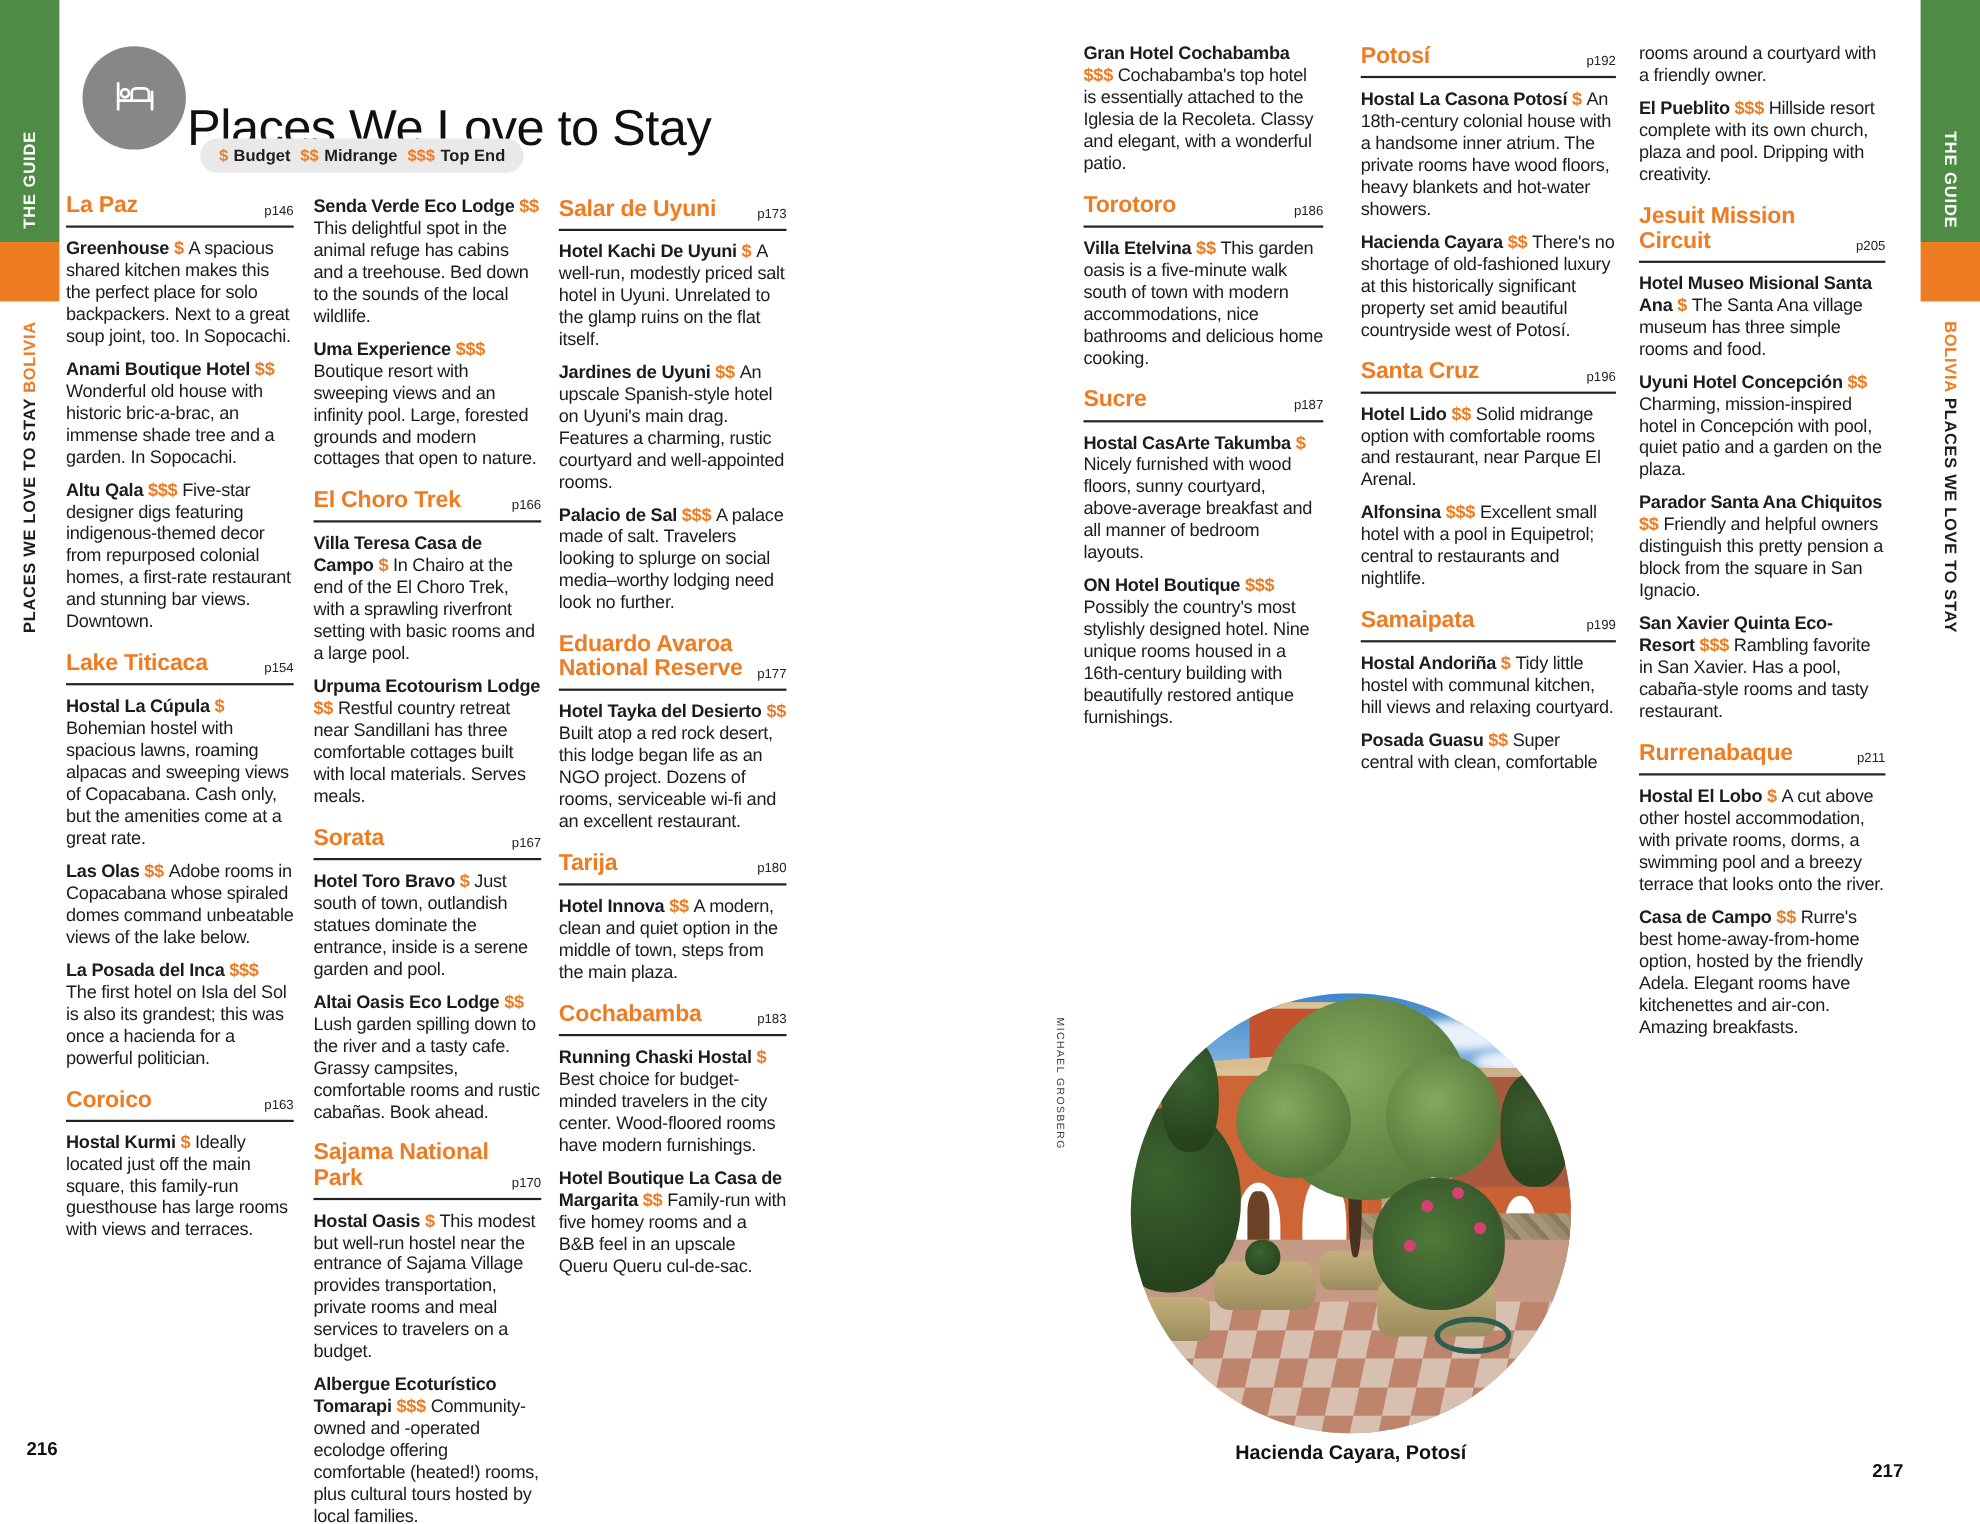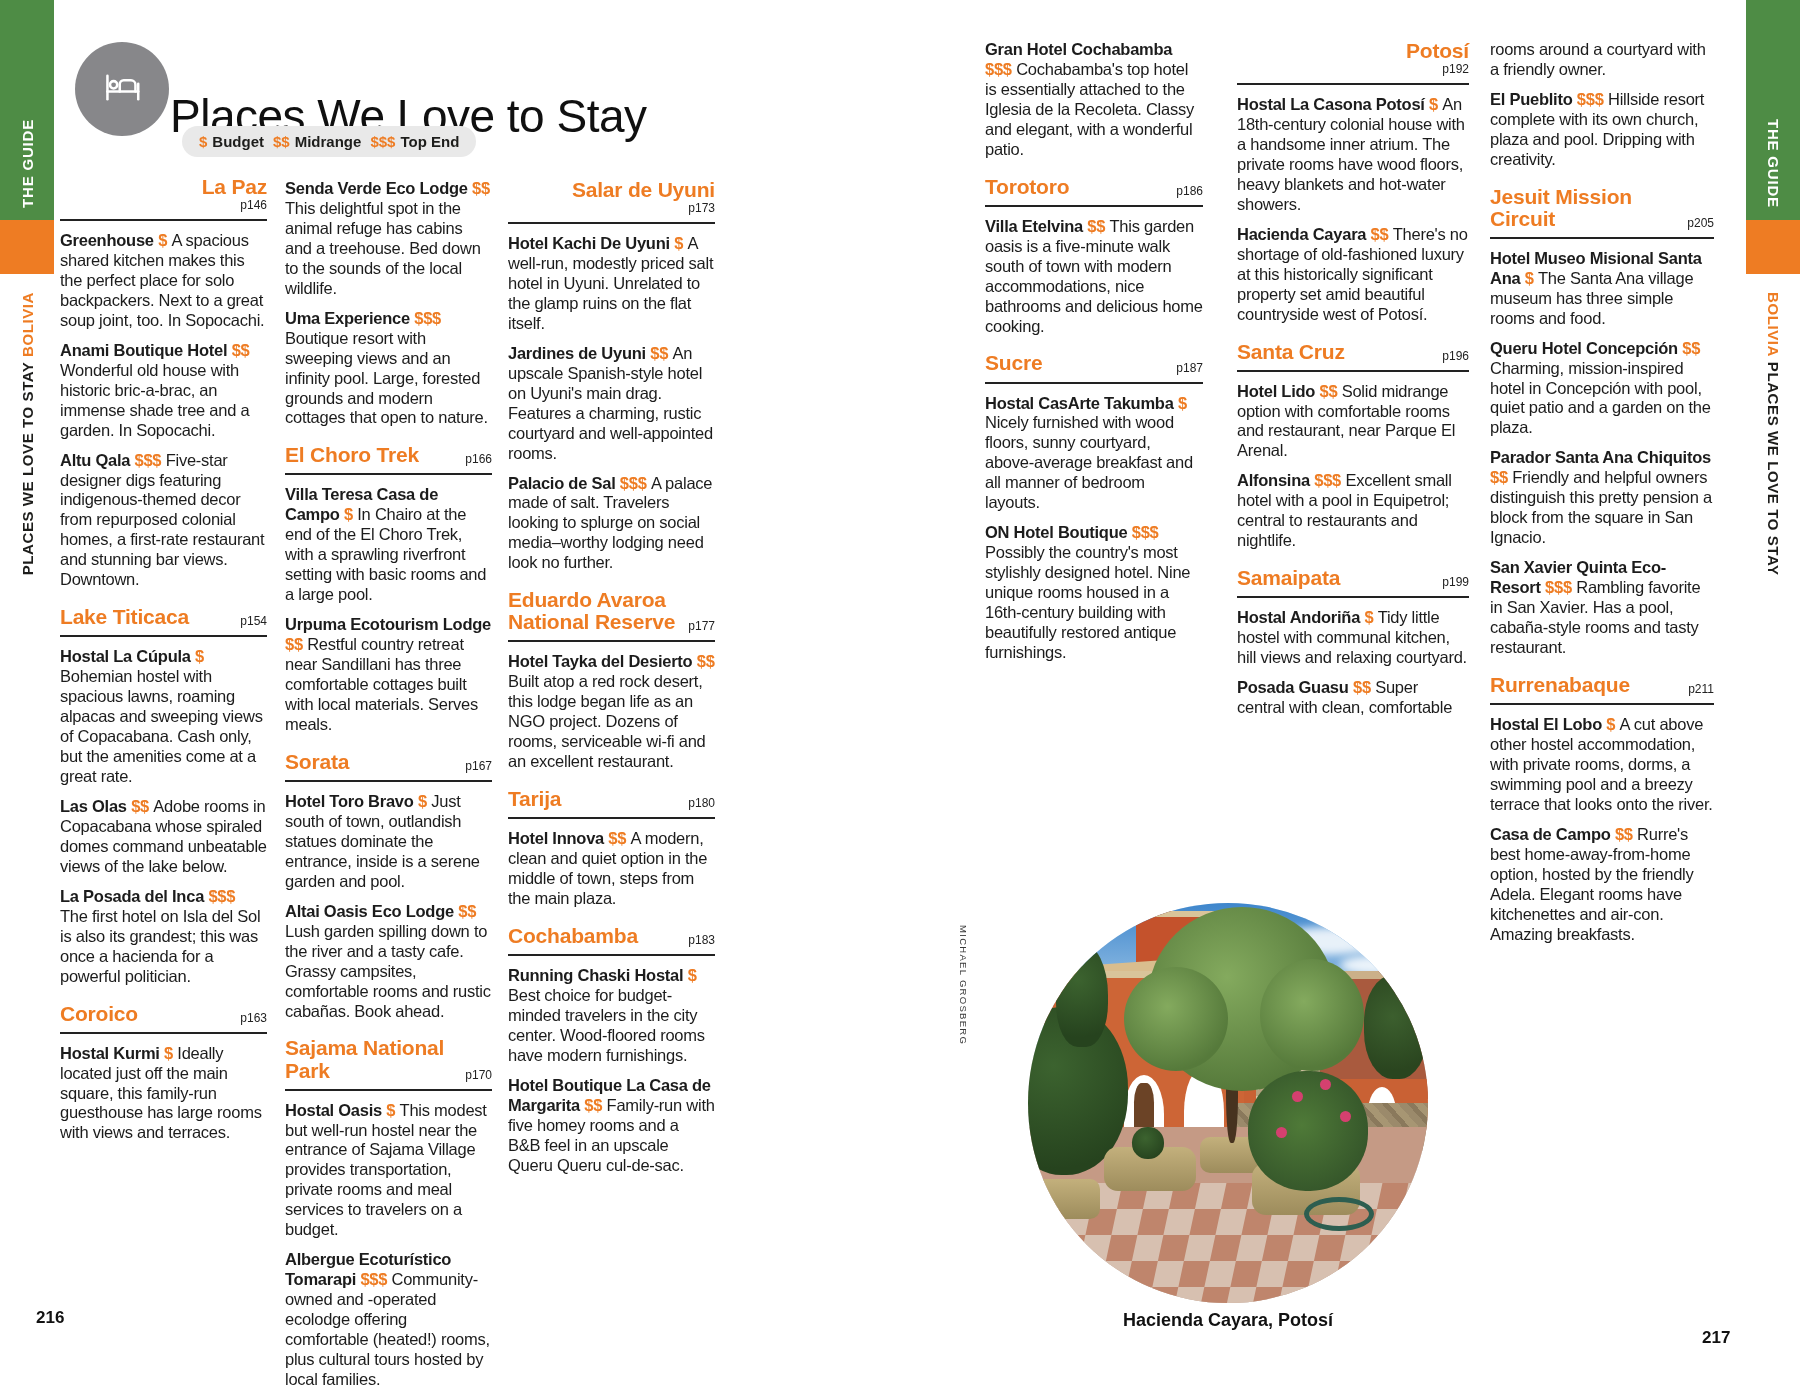--- a/index.html
+++ b/index.html
@@ -42,21 +42,21 @@
   .col{position:absolute;}
   #col0{left:60px;top:176px;width:207px;}
   #col1{left:285px;top:179px;width:207px;}
   #col2{left:508px;top:179px;width:207px;}
   #col3{left:985px;top:40px;width:218px;}
   #col4{left:1237px;top:40px;width:232px;}
   #col5{left:1490px;top:40px;width:224px;}
 
   .sec{display:flex;align-items:flex-end;justify-content:space-between;
     border-bottom:2px solid #222;padding-bottom:7px;margin:16px 0 10px 0;}
-  .col .sec:first-child{margin-top:0;flex-direction:column;}
+  .col .sec:first-child{margin-top:0;}
   .sec-t{color:var(--orange);font-size:21px;font-weight:700;letter-spacing:-0.2px;line-height:1.05;}
   .sec-r{font-size:12px;color:#222;white-space:nowrap;padding-left:8px;}
 
   .entry{margin:0 0 10px 0;font-size:16.5px;line-height:1.21;letter-spacing:-0.25px;color:#1c1c1c;}
   .e-name{font-weight:700;}
   .e-price{font-weight:700;color:var(--orange);}
 
   
   .photo{position:absolute;left:1028px;top:903px;width:400px;height:400px;border-radius:50%;
     overflow:hidden;background:#cde0ef;}
@@ -88,21 +88,21 @@
     background:radial-gradient(circle at 45% 45%,#4f7a38,#35562a 75%);}
   .ph-rosedot{width:11px;height:11px;border-radius:50%;background:#d4406f;}
   .ph-hose{left:69%;top:73.5%;width:15%;height:6%;border:5px solid #2d5e50;border-radius:50%;background:transparent;}
 
   .photo-caption{position:absolute;left:1028px;top:1310px;width:400px;text-align:center;
     font-weight:700;font-size:18px;color:#111;}
   .photo-credit{position:absolute;left:958px;top:925px;writing-mode:vertical-rl;
     font-size:9.5px;letter-spacing:1.3px;color:#3a3a3a;}
 
   .pagenum{position:absolute;top:1308px;font-weight:700;font-size:17px;color:#111;}
-  .pagenum-left{left:36px;}
+  .pagenum-left{left:24px;}
   .pagenum-right{left:1702px;margin-top:20px;}
 </style>
 </head>
 <body>
 
 <div id="page">
 
   <div class="sidebar sidebar-left">
     <div class="guide-bar">
       <span class="vtxt v-up">THE GUIDE</span>
@@ -253,21 +253,21 @@
       <p class="entry"><span class="e-name">Posada Guasu </span><span class="e-price">$$ </span><span class="e-text">Super central with clean, comfortable</span></p>
     </div>
   <div class="col" id="col5">
       <p class="entry"><span class="e-text">rooms around a courtyard with a friendly owner.</span></p>
       <p class="entry"><span class="e-name">El Pueblito </span><span class="e-price">$$$ </span><span class="e-text">Hillside resort complete with its own church, plaza and pool. Dripping with creativity.</span></p>
       <div class="sec">
         <span class="sec-t">Jesuit Mission Circuit</span>
         <span class="sec-r">p205</span>
       </div>
       <p class="entry"><span class="e-name">Hotel Museo Misional Santa Ana </span><span class="e-price">$ </span><span class="e-text">The Santa Ana village museum has three simple rooms and food.</span></p>
-      <p class="entry"><span class="e-name">Queru Hotel Concepción </span><span class="e-price">$$ </span><span class="e-text">Charming, mission-inspired hotel in Concepción with pool, quiet patio and a garden on the plaza.</span></p>
+      <p class="entry"><span class="e-name">Uyuni Hotel Concepción </span><span class="e-price">$$ </span><span class="e-text">Charming, mission-inspired hotel in Concepción with pool, quiet patio and a garden on the plaza.</span></p>
       <p class="entry"><span class="e-name">Parador Santa Ana Chiquitos </span><span class="e-price">$$ </span><span class="e-text">Friendly and helpful owners distinguish this pretty pension a block from the square in San Ignacio.</span></p>
       <p class="entry"><span class="e-name">San Xavier Quinta Eco-Resort </span><span class="e-price">$$$ </span><span class="e-text">Rambling favorite in San Xavier. Has a pool, cabaña-style rooms and tasty restaurant.</span></p>
       <div class="sec">
         <span class="sec-t">Rurrenabaque</span>
         <span class="sec-r">p211</span>
       </div>
       <p class="entry"><span class="e-name">Hostal El Lobo </span><span class="e-price">$ </span><span class="e-text">A cut above other hostel accommodation, with private rooms, dorms, a swimming pool and a breezy terrace that looks onto the river.</span></p>
       <p class="entry"><span class="e-name">Casa de Campo </span><span class="e-price">$$ </span><span class="e-text">Rurre's best home-away-from-home option, hosted by the friendly Adela. Elegant rooms have kitchenettes and air-con. Amazing breakfasts.</span></p>
     </div>
 

